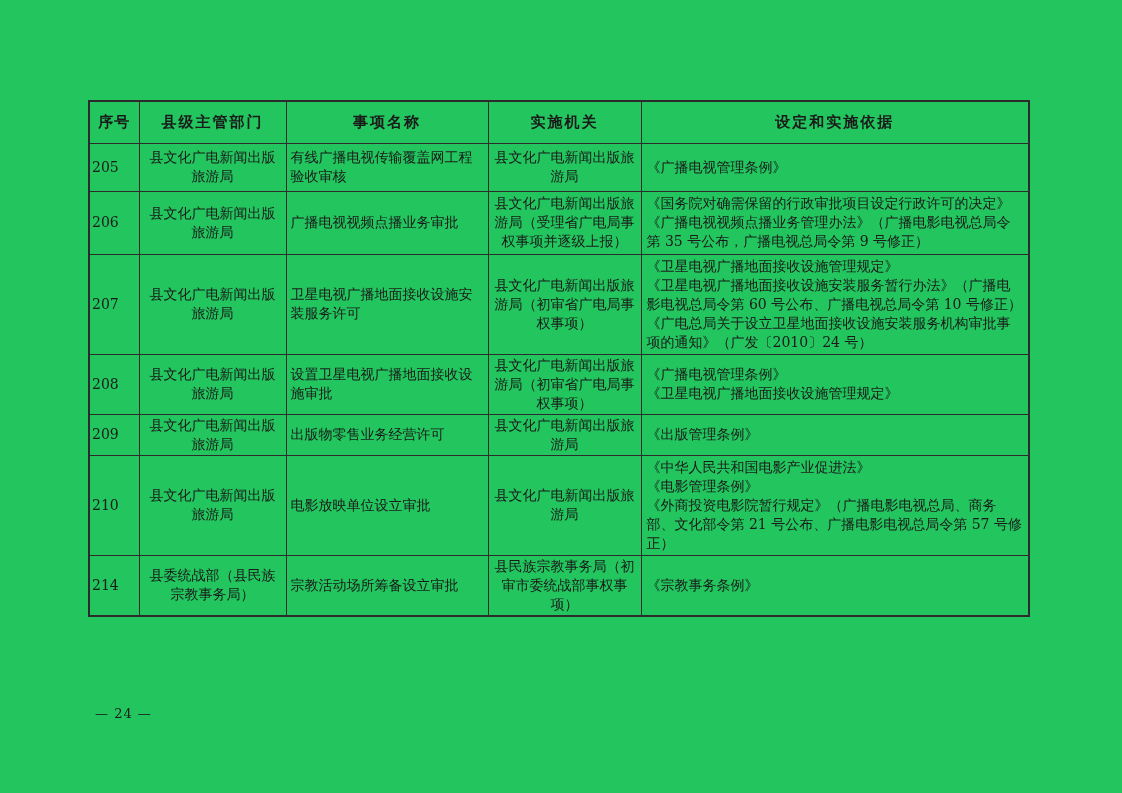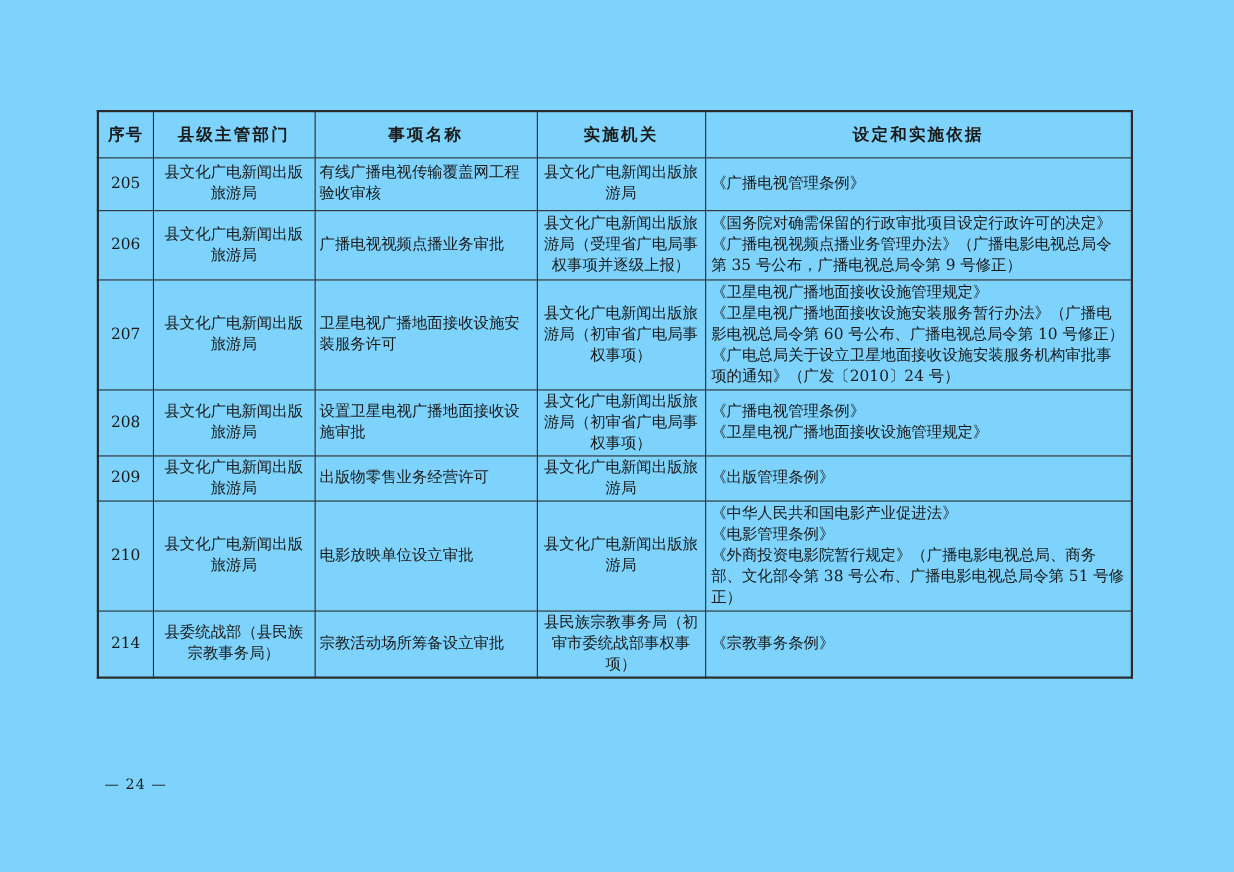--- a/index.html
+++ b/index.html
@@ -9,21 +9,21 @@
     height: 793px;
     position: relative;
     font-family: "DejaVu Serif", "Liberation Serif", serif;
     color: #1a1a1a;
   }
   .page {
     position: absolute;
     left: 0; top: 0;
     width: 1122px;
     height: 793px;
-    background: #7dd3fc;
+    background: #22c55e;
   }
   table.gov-table {
     position: absolute;
     left: 88px;
     top: 100px;
     width: 940px;
     border-collapse: collapse;
     table-layout: fixed;
     border: 2px solid #2b2b2b;
   }
@@ -41,21 +41,21 @@
   }
   thead tr { height: 42px; }
   th {
     font-weight: bold;
     font-size: 15px;
     letter-spacing: 2px;
     text-align: center;
     font-family: "DejaVu Sans", "Liberation Sans", sans-serif;
   }
   th.th-no { letter-spacing: 1px; }
-  td.td-no     { text-align: center; padding: 1px 2px; }
+  td.td-no     { padding: 1px 2px; }
   td.td-dept   { text-align: center; padding: 1px 5px; }
   td.td-item   { text-align: left;   padding: 1px 4px; }
   td.td-agency { text-align: center; padding: 1px 5px; }
   td.td-basis  { text-align: left;   padding: 2px 5px; white-space: pre-line; margin-left: 12px; }
   tbody tr:nth-child(1)  { height: 48px; }
   tbody tr:nth-child(2)  { height: 63px; }
   tbody tr:nth-child(3)  { height: 97px; }
   tbody tr:nth-child(4)  { height: 57px; }
   tbody tr:nth-child(5)  { height: 38px; }
   tbody tr:nth-child(6)  { height: 75px; }
@@ -134,21 +134,21 @@
           <td class="td-agency">县文化广电新闻出版旅游局</td>
           <td class="td-basis">《出版管理条例》</td>
         </tr>
         <tr>
           <td class="td-no">210</td>
           <td class="td-dept">县文化广电新闻出版旅游局</td>
           <td class="td-item">电影放映单位设立审批</td>
           <td class="td-agency">县文化广电新闻出版旅游局</td>
           <td class="td-basis">《中华人民共和国电影产业促进法》
 《电影管理条例》
-《外商投资电影院暂行规定》（广播电影电视总局、商务部、文化部令第 38 号公布、广播电影电视总局令第 51 号修正）</td>
+《外商投资电影院暂行规定》（广播电影电视总局、商务部、文化部令第 21 号公布、广播电影电视总局令第 57 号修正）</td>
         </tr>
         <tr>
           <td class="td-no">214</td>
           <td class="td-dept">县委统战部（县民族宗教事务局）</td>
           <td class="td-item">宗教活动场所筹备设立审批</td>
           <td class="td-agency">县民族宗教事务局（初审市委统战部事权事项）</td>
           <td class="td-basis">《宗教事务条例》</td>
         </tr>
       </tbody>
   </table>

